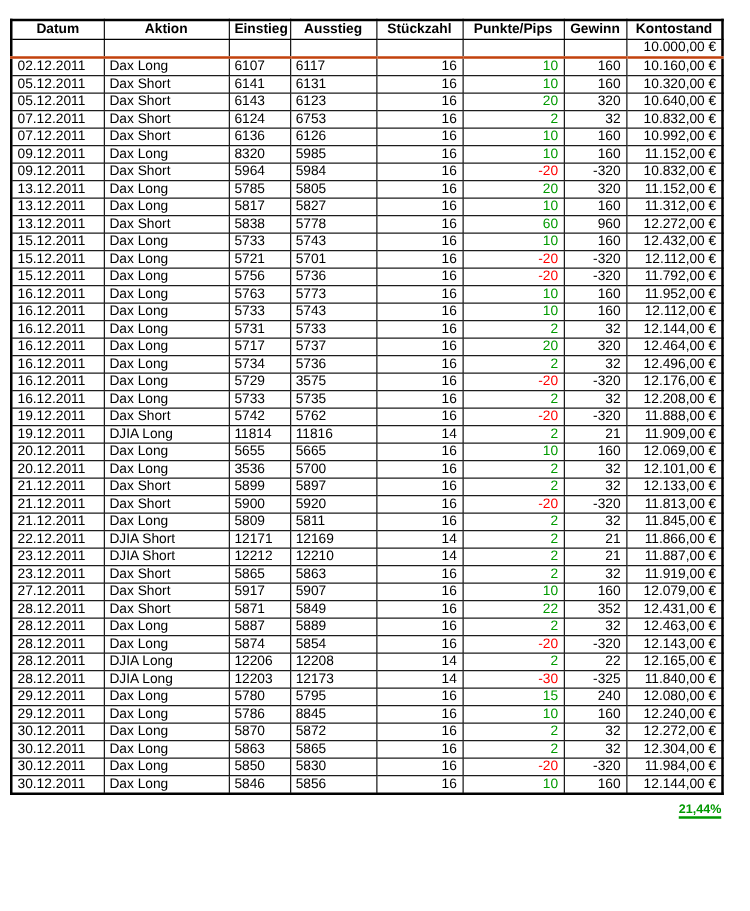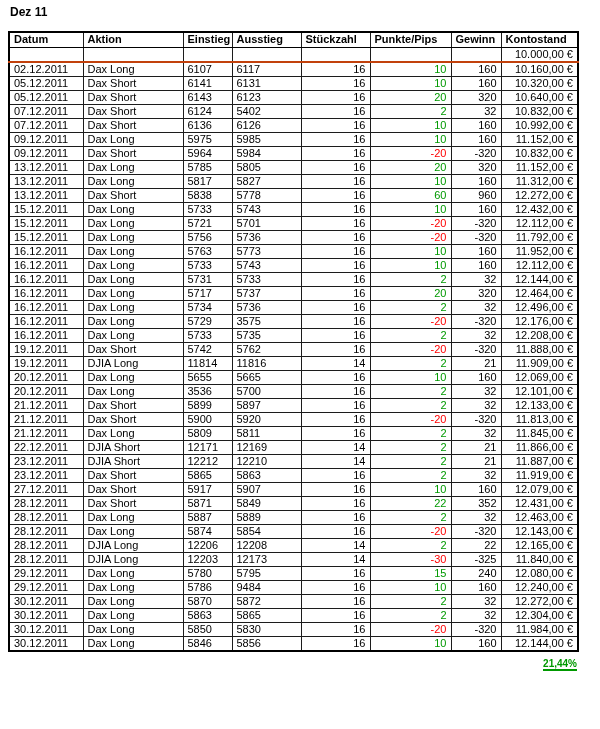--- a/index.html
+++ b/index.html
@@ -29,25 +29,25 @@
     font-size: 11px;
     height: 13.9px;
     line-height: 13px;
     padding: 0 4px;
     white-space: nowrap;
     overflow: hidden;
     color: #000;
   }
   th {
     font-weight: bold;
-    text-align: left;
+    text-align: center;
     height: 15px;
     border-bottom: 1px solid #000;
   }
-  th.num { text-align: left; }
+  th.num { text-align: center; }
   td.num { text-align: right; }
   tr.balance-row td { border-bottom: 2px solid #c2410c; }
   td.pos { color: var(--pos, #009900); }
   td.neg { color: var(--neg, #ff0000); }
   .total-return {
     width: 577px;
     margin-top: 6px;
     text-align: right;
     font-size: 10px;
     font-weight: bold;
@@ -56,21 +56,20 @@
   .total-return span {
     border-bottom: 2px solid var(--pos, #009900);
     padding-bottom: 0px;
   }
 </style>
 </head>
 <body>
 
 <div class="page">
 
-  <div class="month-label">Dez 11</div>
 
   <table class="trades">
     <colgroup>
       <col style="width:74px">
         <col style="width:100px">
         <col style="width:49px">
         <col style="width:69px">
       <col style="width:69px">
         <col style="width:81px">
         <col style="width:50px">
@@ -131,42 +130,42 @@
     <td class="num pos">20</td>
     <td class="num">320</td>
     <td class="num">10.640,00 €</td>
   </tr>
 
 
   <tr>
     <td>07.12.2011</td>
     <td>Dax Short</td>
     <td>6124</td>
-    <td>5402</td>
+    <td>6753</td>
     <td class="num">16</td>
     <td class="num pos">2</td>
     <td class="num">32</td>
     <td class="num">10.832,00 €</td>
   </tr>
 
   <tr>
     <td>07.12.2011</td>
     <td>Dax Short</td>
     <td>6136</td>
     <td>6126</td>
     <td class="num">16</td>
     <td class="num pos">10</td>
     <td class="num">160</td>
     <td class="num">10.992,00 €</td>
   </tr>
 
   <tr>
     <td>09.12.2011</td>
     <td>Dax Long</td>
-    <td>5975</td>
+    <td>8320</td>
     <td>5985</td>
     <td class="num">16</td>
     <td class="num pos">10</td>
     <td class="num">160</td>
     <td class="num">11.152,00 €</td>
   </tr>
 
   <tr>
     <td>09.12.2011</td>
     <td>Dax Short</td>
@@ -505,21 +504,21 @@
     <td class="num">16</td>
     <td class="num pos">15</td>
     <td class="num">240</td>
     <td class="num">12.080,00 €</td>
   </tr>
 
   <tr>
     <td>29.12.2011</td>
     <td>Dax Long</td>
     <td>5786</td>
-    <td>9484</td>
+    <td>8845</td>
     <td class="num">16</td>
     <td class="num pos">10</td>
     <td class="num">160</td>
     <td class="num">12.240,00 €</td>
   </tr>
 
   <tr>
     <td>30.12.2011</td>
     <td>Dax Long</td>
     <td>5870</td>

